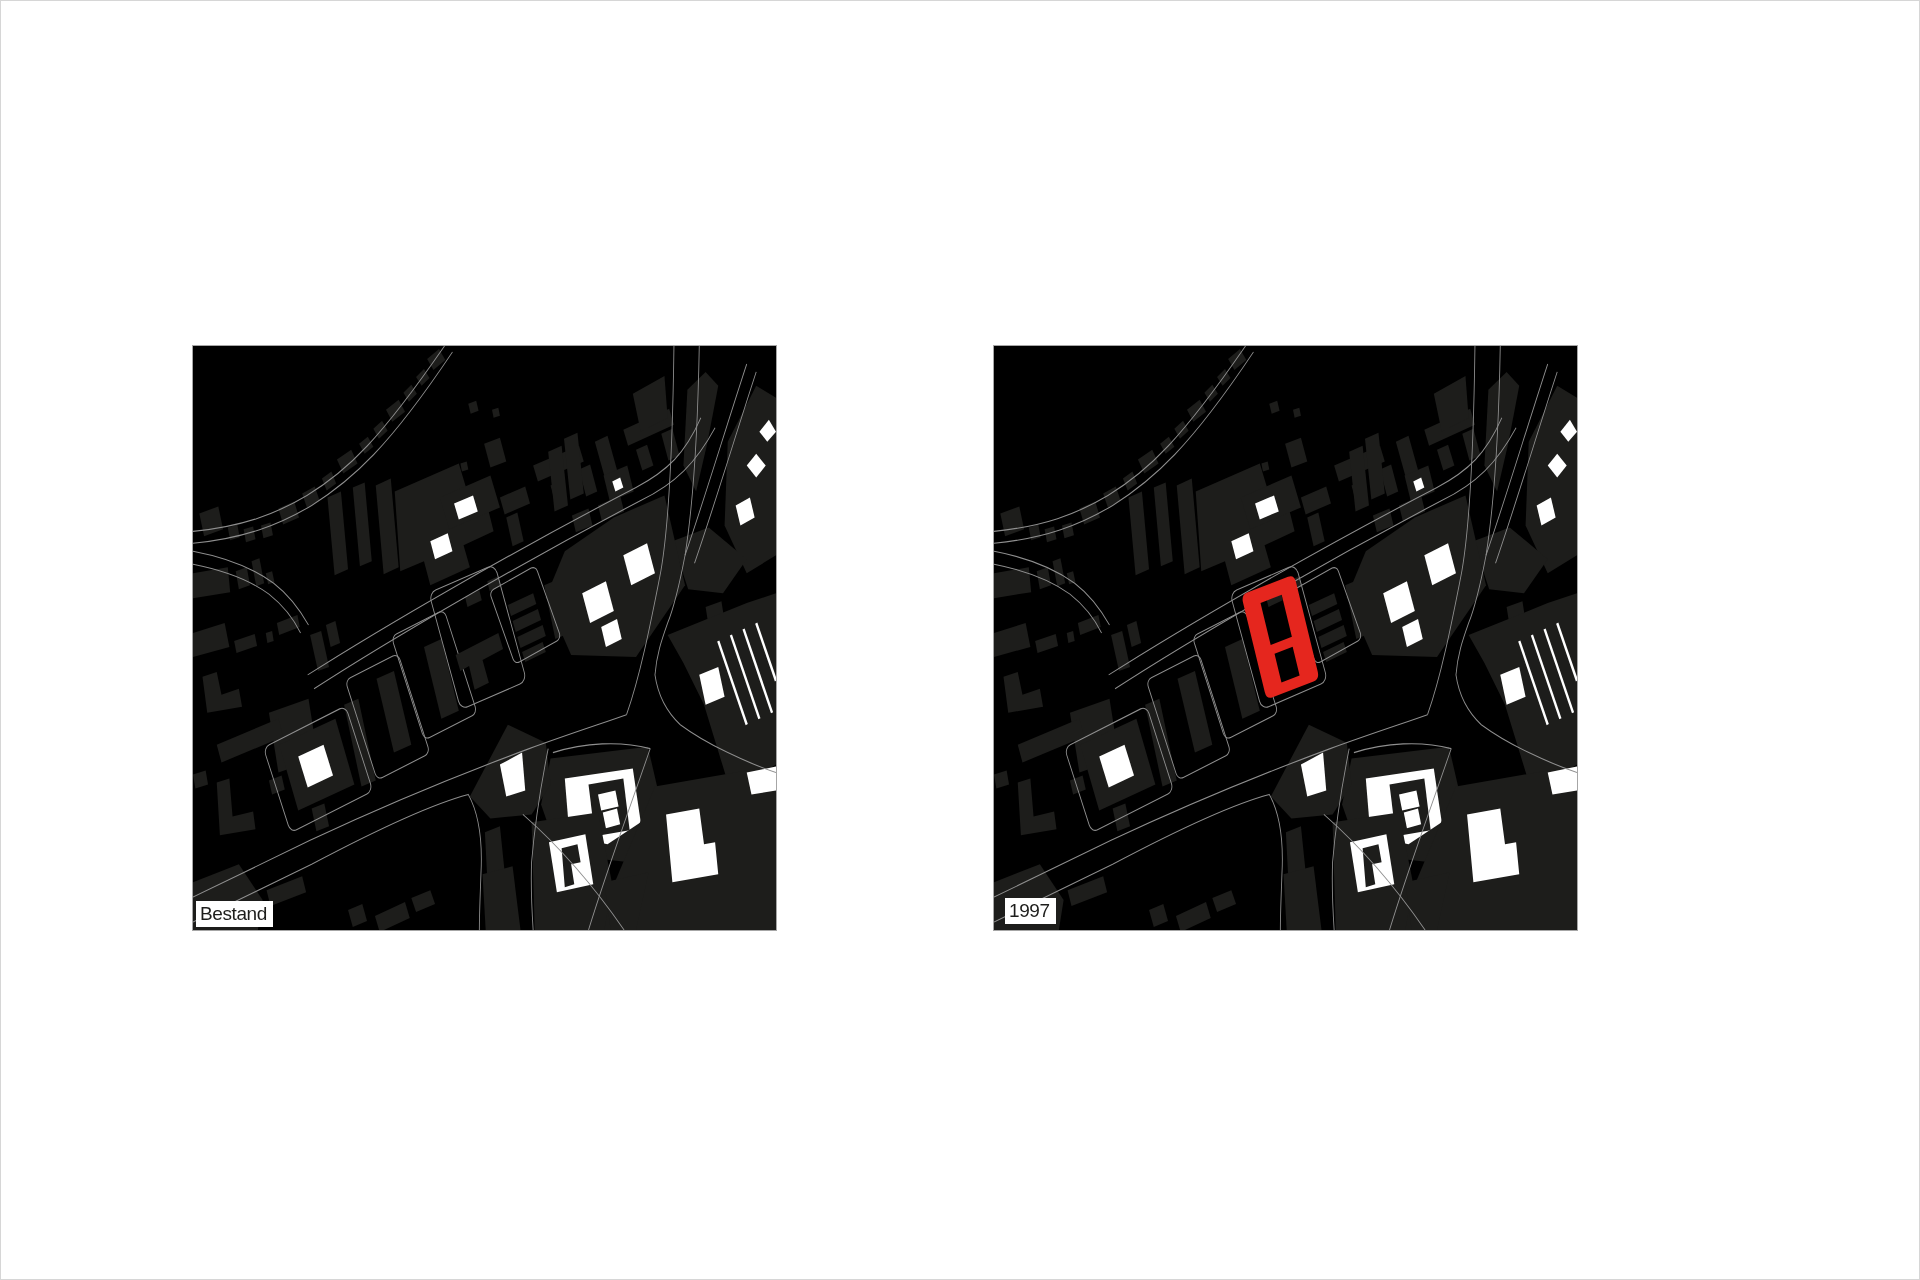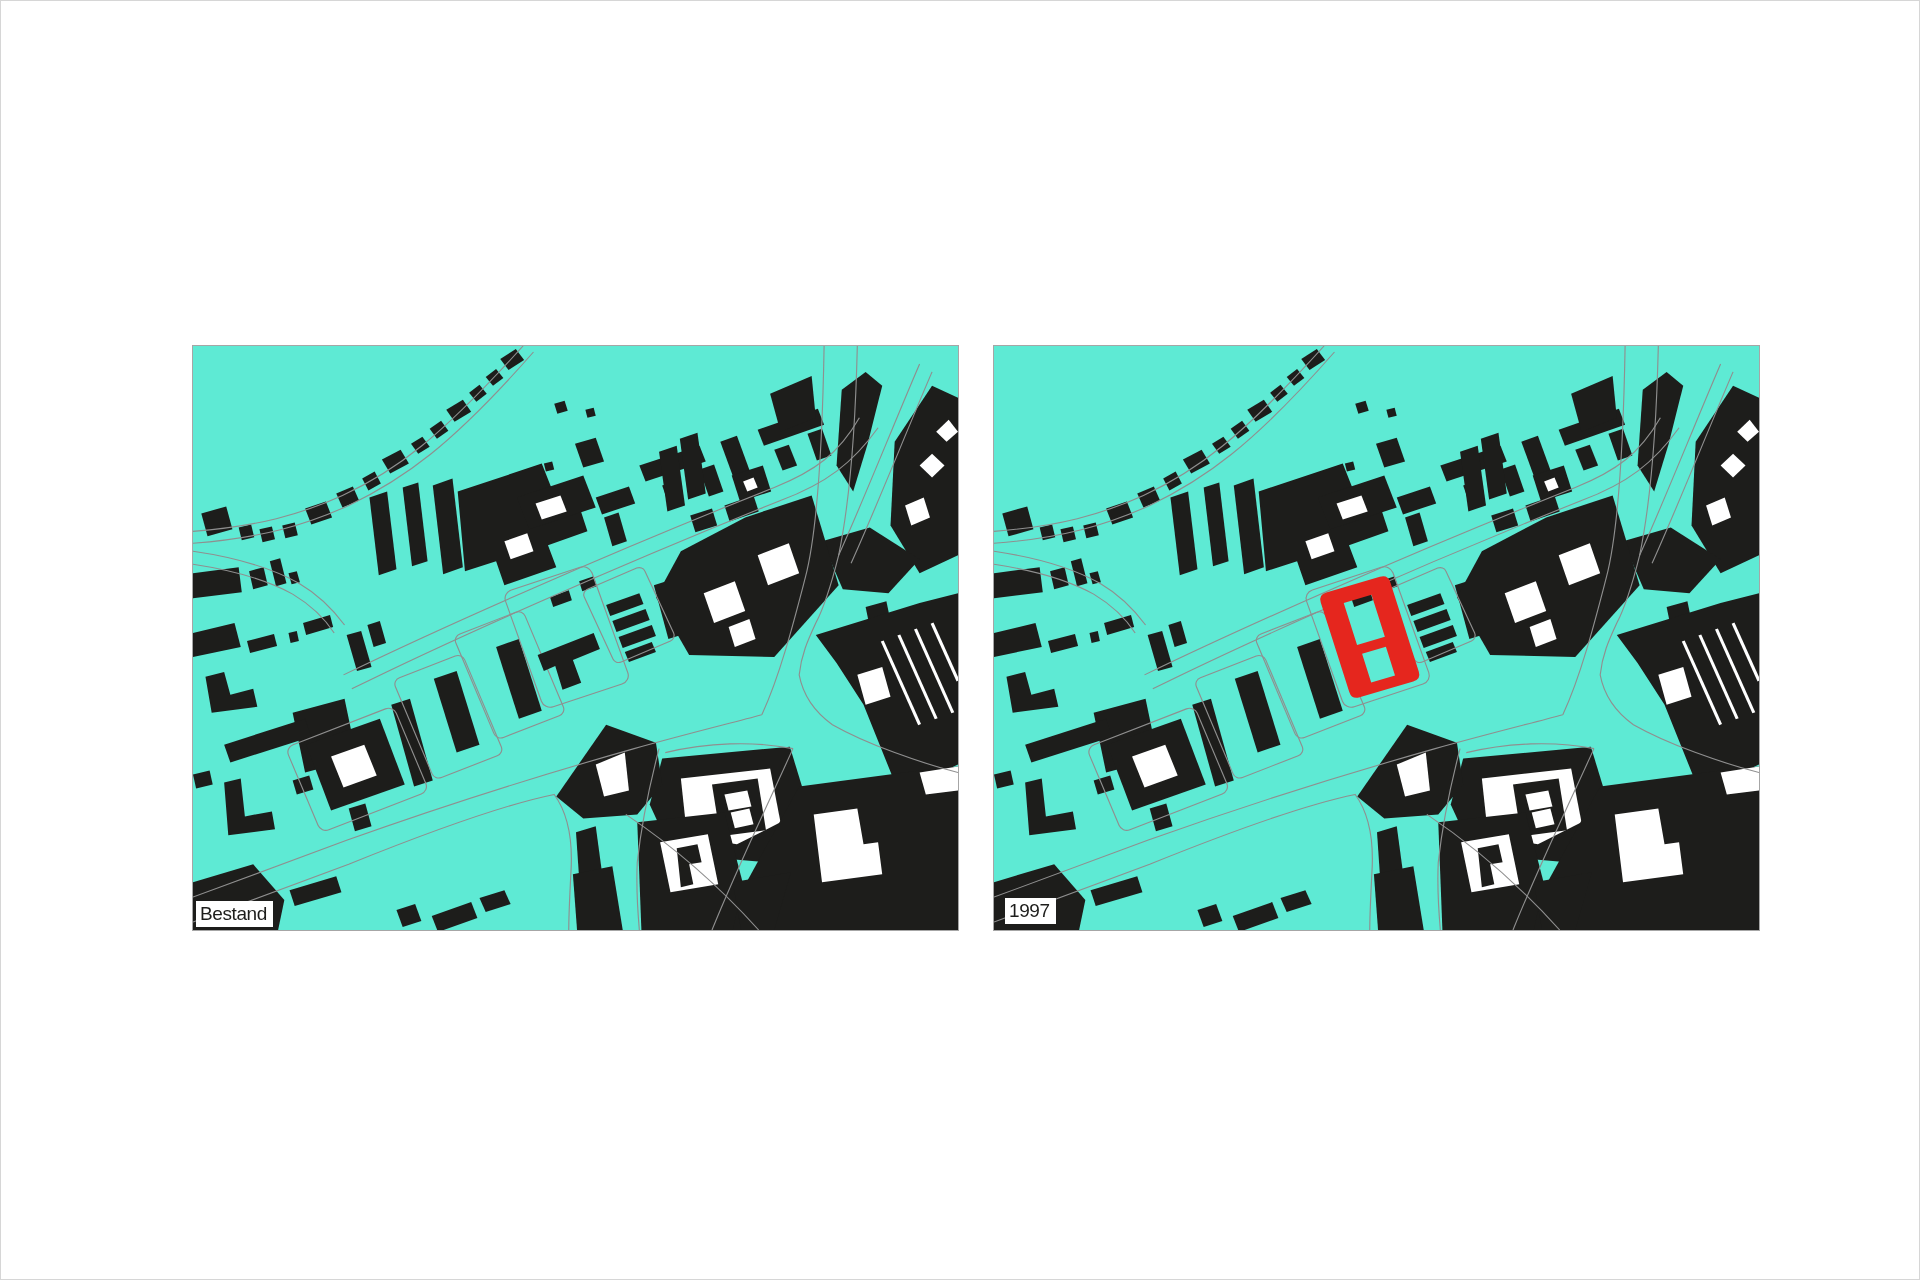--- a/index.html
+++ b/index.html
@@ -11,23 +11,23 @@
     --c-label_text:#1d1d1b;
     --c-label_bg:#ffffff;
   }
   html,body{margin:0;padding:0;background:#fff;}
   .page{
     position:relative;width:1920px;height:1280px;background:#fff;
     box-sizing:border-box;border:1px solid var(--c-page_border);
     font-family:"Liberation Sans","DejaVu Sans",sans-serif;overflow:hidden;
   }
   .panel{
-    position:absolute;top:344px;width:767px;height:586px;
+    position:absolute;top:344px;width:585px;height:586px;
     box-sizing:border-box;border:1px solid var(--c-panel_border);
-    background:#5eead4;overflow:hidden;padding-left:17px;
+    background:#000000;overflow:hidden;padding-left:17px;
   }
   .panel.left{left:191px;}
   .panel.right{left:992px;}
   .panel svg{position:absolute;left:0;top:0;width:100%;height:100%;display:block;}
   .map-label{
     position:absolute;z-index:5;background:var(--c-label_bg);
     color:var(--c-label_text);font-size:19px;line-height:23px;
     padding:1px 6px 2px 4px;letter-spacing:-0.4px;white-space:nowrap;
   }
   .panel.left .map-label{left:3px;bottom:3px;}

